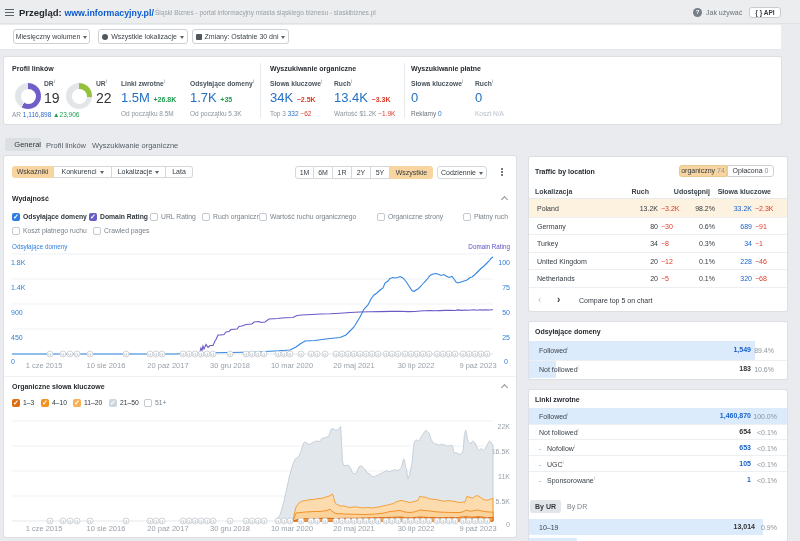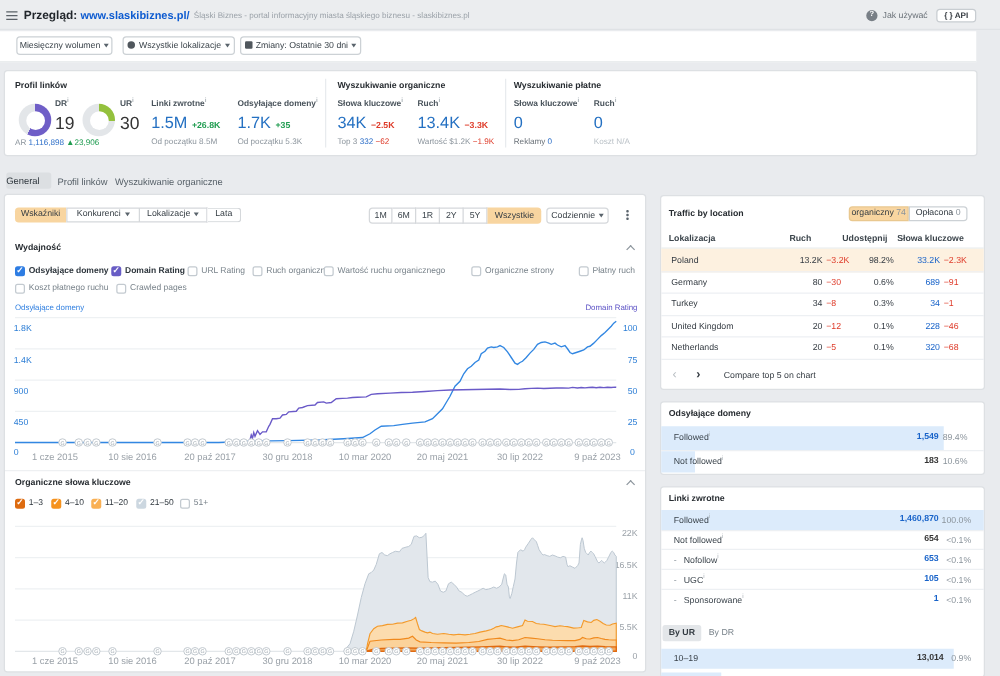--- a/index.html
+++ b/index.html
@@ -23,21 +23,21 @@
 </head>
 <body>
 <div id="page">
 
 <div class="abs" style="left:0;top:0;width:800px;height:24px;background:#ebedef;border-bottom:1px solid #dfe2e5;">
   <div class="abs" style="left:5px;top:9px;width:9px;height:7px;">
     <div style="height:1px;background:#5a6167;margin-bottom:1.8px;"></div>
     <div style="height:1px;background:#5a6167;margin-bottom:1.8px;"></div>
     <div style="height:1px;background:#5a6167;"></div>
   </div>
-  <div class="abs" style="left:19px;top:7px;font-size:9.5px;font-weight:bold;color:#21262b;">Przegląd: <span style="color:#0d5bd0;font-size:8.8px;">www.slaskibiznes.pl/</span></div>
+  <div class="abs" style="left:19px;top:7px;font-size:9.5px;font-weight:bold;color:#21262b;">Przegląd: <span style="color:#0d5bd0;font-size:8.8px;">www.informacyjny.pl/</span></div>
   <div class="abs" style="left:155px;top:9px;font-size:6.5px;color:#9aa1a8;">Śląski Biznes - portal informacyjny miasta śląskiego biznesu - slaskibiznes.pl</div>
   <div class="abs" style="left:693px;top:8px;width:9px;height:9px;border-radius:50%;background:#787f86;color:#fff;font-size:6px;text-align:center;line-height:9px;font-weight:bold;">?</div>
   <div class="abs" style="left:706px;top:9px;font-size:7px;color:#6a7178;">Jak używać</div>
   <div class="abs" style="left:749px;top:7px;width:32px;height:11px;border:1px solid #c8cdd1;border-radius:3px;background:#fff;font-size:6.5px;color:#343a40;text-align:center;line-height:9.5px;font-weight:bold;">{ } API</div>
 </div>
 
 <div class="abs" style="left:0;top:25px;width:781px;height:25px;background:#fff;border-bottom:1px solid #e4e7e9;">
   <div class="btn" style="left:13px;top:4px;width:77px;height:15px;line-height:13px;">Miesięczny wolumen<span class="caret"></span></div>
   <div class="btn" style="left:98px;top:4px;width:90px;height:15px;line-height:13px;"><span style="display:inline-block;width:6px;height:6px;border-radius:50%;background:#50575d;vertical-align:-1px;margin-right:3px;"></span>Wszystkie lokalizacje<span class="caret"></span></div>
   <div class="btn" style="left:192px;top:4px;width:97px;height:15px;line-height:13px;"><span style="display:inline-block;width:6px;height:6px;background:#50575d;border-radius:1px;vertical-align:-1px;margin-right:3px;"></span>Zmiany: Ostatnie 30 dni<span class="caret"></span></div>
@@ -52,21 +52,21 @@
 
   <div class="abs" style="left:11px;top:26px;width:26px;height:26px;border-radius:50%;background:conic-gradient(#6f5ec7 0 58%,#e3e6e9 58% 100%);"></div>
   <div class="abs" style="left:16.5px;top:31.5px;width:15px;height:15px;border-radius:50%;background:#fff;"></div>
   <div class="abs lab" style="left:40px;top:23px;">DR<sup class="i">i</sup></div>
   <div class="abs" style="left:40px;top:32.5px;font-size:14px;color:#333;">19</div>
   <div class="abs" style="left:8px;top:54px;font-size:6.5px;color:#8b949c;">AR <span style="color:#2e6fc8;">1,116,898</span> <span style="color:#1f9c50;">▲23,906</span></div>
 
   <div class="abs" style="left:62px;top:26px;width:26px;height:26px;border-radius:50%;background:conic-gradient(#94c13d 0 26%,#e3e6e9 26% 100%);"></div>
   <div class="abs" style="left:67.5px;top:31.5px;width:15px;height:15px;border-radius:50%;background:#fff;"></div>
   <div class="abs lab" style="left:92px;top:23px;">UR<sup class="i">i</sup></div>
-  <div class="abs" style="left:92px;top:32.5px;font-size:14px;color:#333;">30</div>
+  <div class="abs" style="left:92px;top:32.5px;font-size:14px;color:#333;">22</div>
 
   <div class="abs lab" style="left:117px;top:23px;">Linki zwrotne<sup class="i">i</sup></div>
   <div class="abs val" style="left:117px;top:34px;">1.5M <span style="font-size:7px;color:#1f9c50;font-weight:bold;">+26.8K</span></div>
   <div class="abs sub" style="left:117px;top:53px;">Od początku  8.5M</div>
 
   <div class="abs lab" style="left:186px;top:23px;">Odsyłające domeny<sup class="i">i</sup></div>
   <div class="abs val" style="left:186px;top:34px;">1.7K <span style="font-size:7px;color:#1f9c50;font-weight:bold;">+35</span></div>
   <div class="abs sub" style="left:186px;top:53px;">Od początku  5.3K</div>
 
   <div class="abs lab" style="left:266px;top:23px;">Słowa kluczowe<sup class="i">i</sup></div>
@@ -79,21 +79,21 @@
 
   <div class="abs lab" style="left:407px;top:23px;">Słowa kluczowe<sup class="i">i</sup></div>
   <div class="abs val" style="left:407px;top:34px;">0</div>
   <div class="abs sub" style="left:407px;top:53px;color:#6a7178;">Reklamy  <span style="color:#2e6fc8;">0</span></div>
 
   <div class="abs lab" style="left:471px;top:23px;">Ruch<sup class="i">i</sup></div>
   <div class="abs val" style="left:471px;top:34px;">0</div>
   <div class="abs sub" style="left:471px;top:53px;color:#b9c0c6;">Koszt  N/A</div>
 </div>
 
-<div class="abs" style="left:5px;top:138px;width:36px;height:13px;background:#dcdfe2;border-radius:2px;font-size:7.5px;color:#2e363d;text-align:left;line-height:13px;">General</div>
+<div class="abs" style="left:5px;top:138px;width:36px;height:13px;background:#dcdfe2;border-radius:2px;font-size:7.5px;color:#2e363d;text-align:right;line-height:13px;">General</div>
 <div class="abs" style="left:46px;top:141px;font-size:7.5px;color:#555f67;">Profil linków</div>
 <div class="abs" style="left:92px;top:141px;font-size:7.5px;color:#555f67;">Wyszukiwanie organiczne</div>
 
 <div class="card" style="left:4px;top:156px;width:512px;height:381px;"></div>
 
 <div class="abs" style="left:12px;top:166px;width:41px;height:12px;background:#f8d5a0;border-radius:3px 0 0 3px;font-size:7px;color:#333b42;text-align:center;line-height:12px;">Wskaźniki</div>
 <div class="abs" style="left:53px;top:166px;width:59px;height:12px;border:1px solid #d5d8db;font-size:7px;color:#333b42;text-align:center;line-height:10px;background:#fff;">Konkurenci<span class="caret"></span></div>
 <div class="abs" style="left:112px;top:166px;width:54px;height:12px;font-size:7px;color:#333b42;text-align:center;line-height:10px;background:#fff;border:1px solid #d5d8db;border-left:0;">Lokalizacje<span class="caret"></span></div>
 <div class="abs" style="left:166px;top:166px;width:27px;height:12px;font-size:7px;color:#333b42;text-align:center;line-height:10px;background:#fff;border:1px solid #d5d8db;border-left:0;border-radius:0 3px 3px 0;">Lata</div>
 

